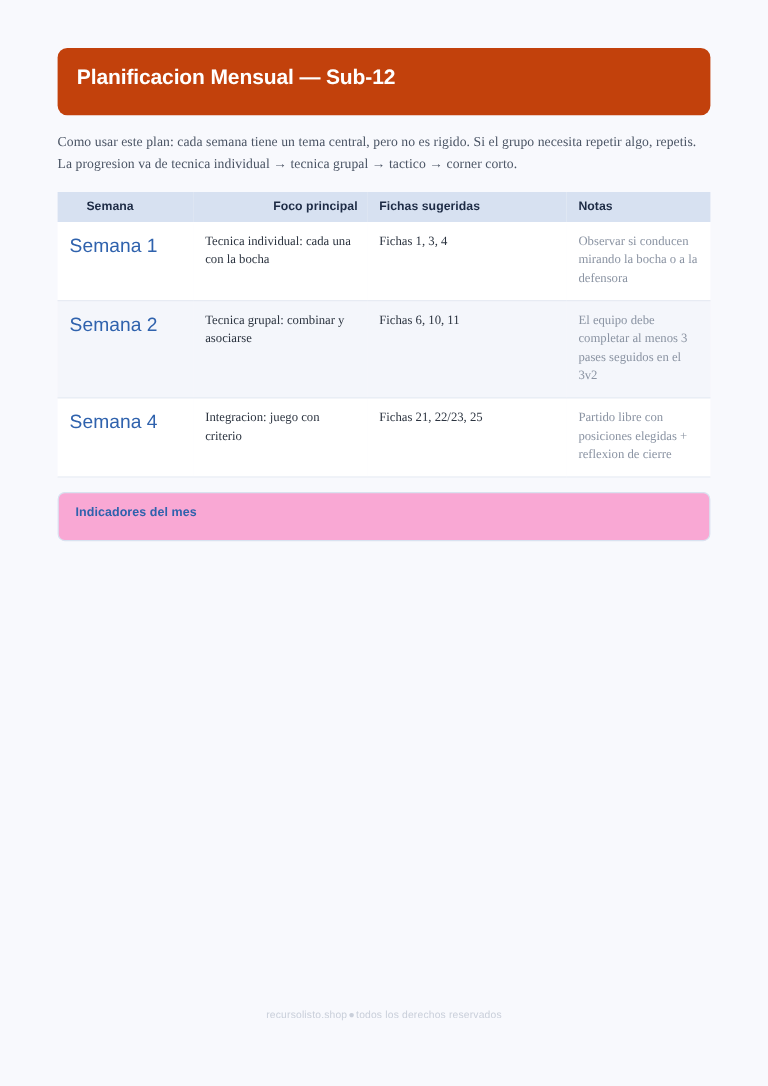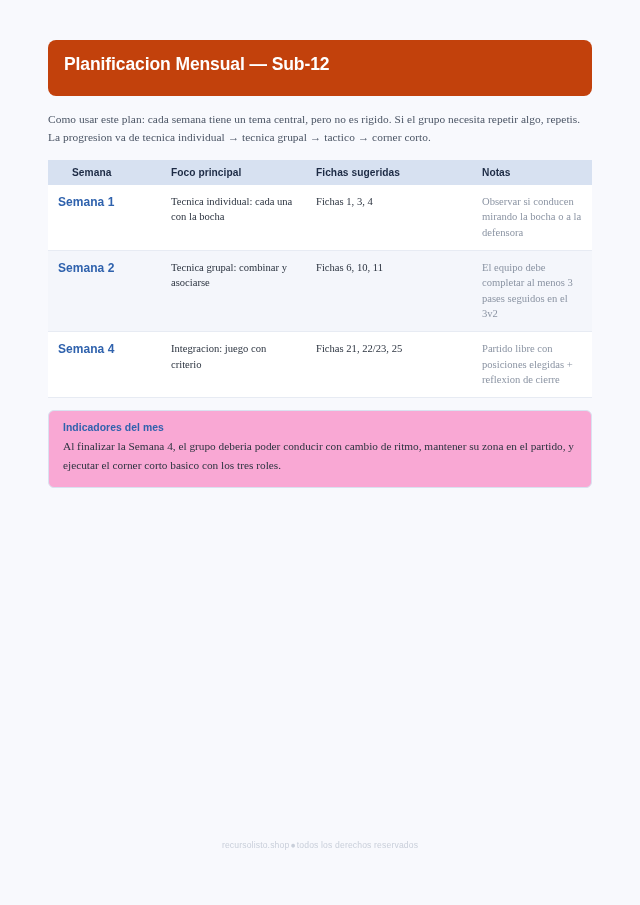--- a/index.html
+++ b/index.html
@@ -70,42 +70,42 @@
     background: #d7e1f1;
     color: #1d2b45;
     font-size: 10.2px;
     font-weight: bold;
     text-align: left;
     padding: 7px 8px 7px 10px;
     letter-spacing: 0.05px;
     vertical-align: middle;
   }
   .plan-table th.c1 { width: 81px; padding-left: 24px; }
-  .plan-table th.c2 { width: 127px; }
+  .plan-table th.c2 { width: 127px; text-align: right; }
   .plan-table th.c3 { width: 148px; }
   .plan-table th.c4 { width: auto; }
 
   .plan-table td {
     padding: 9px 8px 10px 10px;
     vertical-align: top;
     font-family: "Liberation Serif", serif;
     font-size: 10.6px;
     line-height: 1.45;
     color: #2c3440;
     border-bottom: 1px solid #e7ebf3;
   }
   .plan-table tbody tr:nth-child(odd)  { background: #ffffff; }
   .plan-table tbody tr:nth-child(even) { background: #f4f6fb; }
   .plan-table tbody tr:last-child td   { border-bottom: 1px solid #e7ebf3; }
 
   td.week {
     color: #2f62ad;
     font-family: "Liberation Sans", sans-serif;
-    font-size: 12px;
-    font-weight: bold;
+    font-size: 16px;
+    font-weight: normal;
     letter-spacing: 0.05px;
   }
   td.notes {
     color: #8b94a3;
   }
 
   
   .callout {
     margin-top: 12px;
     background: #f9a8d4;
@@ -179,20 +179,19 @@
         <td class="week">Semana 4</td>
         <td class="foco">Integracion: juego con criterio</td>
         <td class="fichas">Fichas 21, 22/23, 25</td>
         <td class="notes">Partido libre con posiciones elegidas + reflexion de cierre</td>
       </tr>
     </tbody>
   </table>
 
   <div class="callout">
     <div class="callout-title">Indicadores del mes</div>
-    <p class="callout-body">Al finalizar la Semana 4, el grupo deberia poder conducir con cambio de ritmo, mantener su zona en el partido, y ejecutar el corner corto basico con los tres roles.</p>
   </div>
 
   <div class="footer">
     <span>recursolisto.shop</span><span class="dot">●</span><span>todos los derechos reservados</span>
   </div>
 
 </div>
 
 </body></html>

